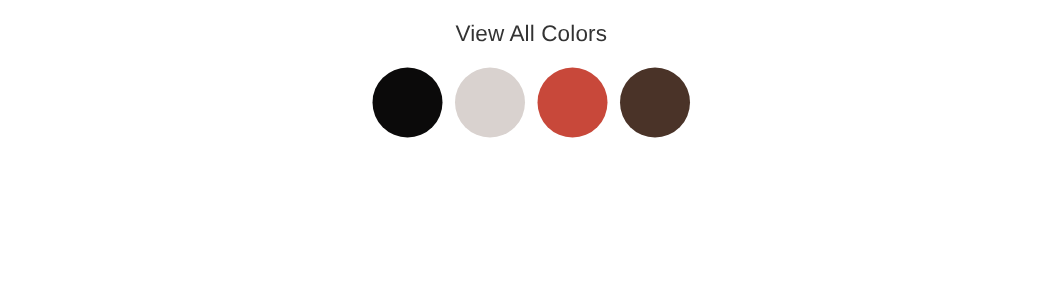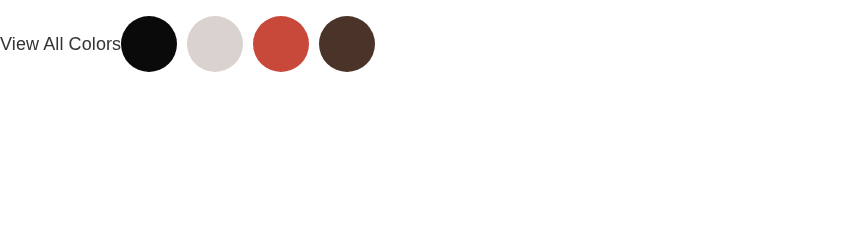--- a/index.html
+++ b/index.html
@@ -18,21 +18,21 @@
     width: 850px;
     height: 235px;
     background: #ffffff;
   }
   .color-panel {
     position: absolute;
     left: 0;
     top: 0;
     width: 850px;
     display: flex;
-    flex-direction: row;
+    flex-direction: column;
     align-items: center;
   }
   .panel-title {
     margin-top: 16px;
     font-size: 18px;
     line-height: 22px;
     font-weight: 400;
     color: #333333;
     letter-spacing: 0.1px;
     text-align: center;

